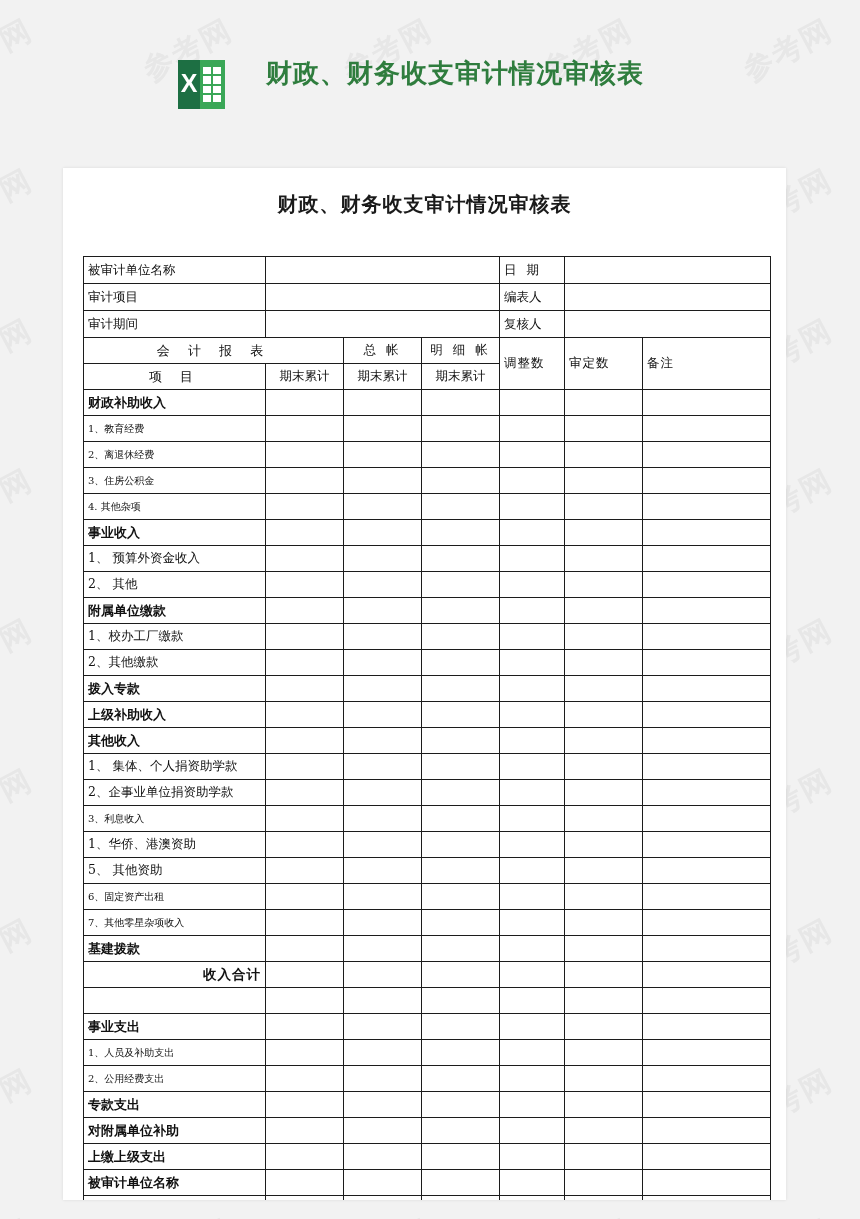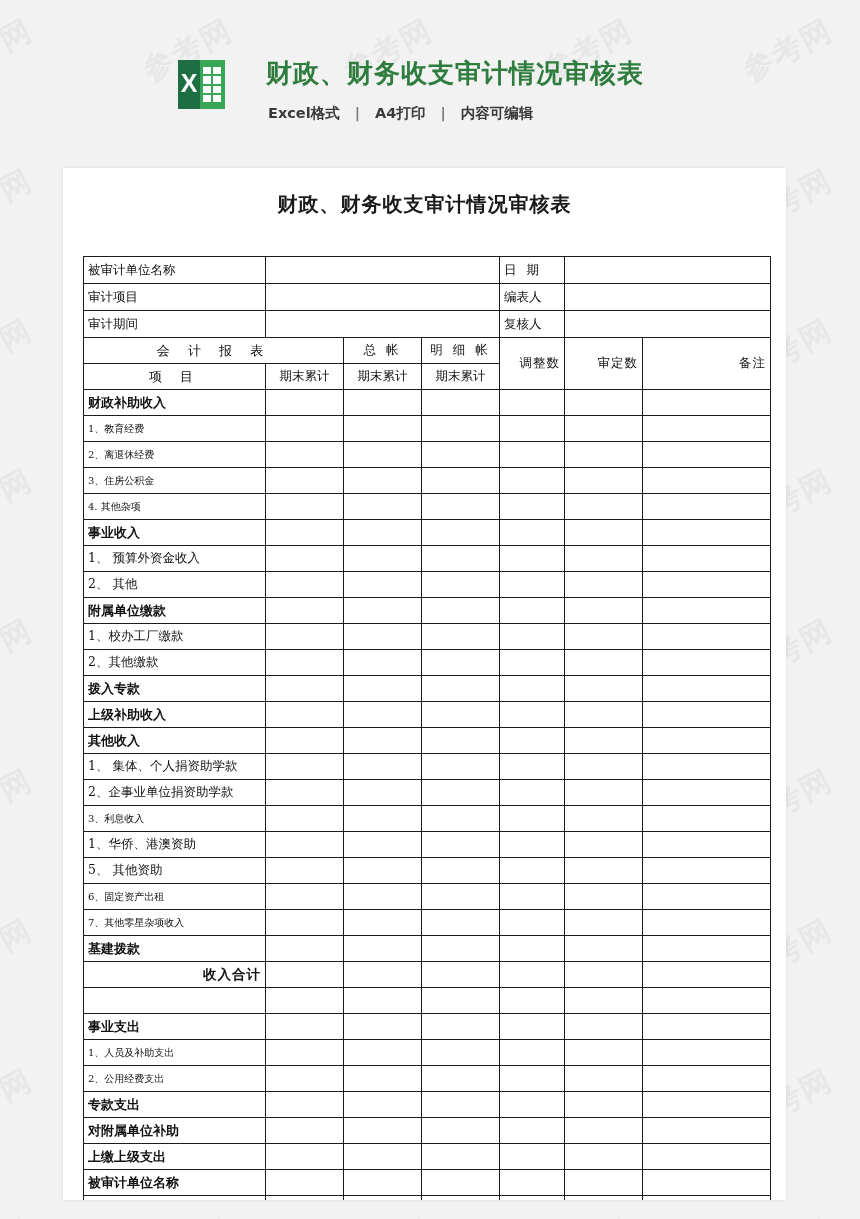--- a/index.html
+++ b/index.html
@@ -164,21 +164,21 @@
     padding-left: 7px;
   }
   .grp-sub {
     text-align: center;
     letter-spacing: 7px;
     font-size: 13px;
     padding-left: 7px;
   }
   .ctr { text-align: center; }
   .ctr-sp { text-align: center; letter-spacing: 3px; padding-left: 3px; }
-  .ctr2 { text-align: right; letter-spacing: 1px; font-family: Liberation Mono, monospace; }
+  .ctr2 { text-align: left; letter-spacing: 1px; font-family: Liberation Mono, monospace; }
 
   
   .r-bold {
     font-weight: bold;
     font-family: "DejaVu Sans", "Liberation Sans", sans-serif;
     font-size: 13px;
     text-align: left;
     padding-left: 4px;
   }
   .r-sub {
@@ -265,27 +265,20 @@
           <i></i>
           <i></i>
           <i></i>
           <i></i>
       </div>
     </div>
   </div>
 
   <div class="header-title">财政、财务收支审计情况审核表</div>
 
-  <div class="header-meta">
-    <span>Excel格式</span>
-    <span class="sep">|</span>
-    <span>A4打印</span>
-    <span class="sep">|</span>
-    <span>内容可编辑</span>
-  </div>
 </div>
 
 <div class="doc-card">
 
   <div class="doc-title">财政、财务收支审计情况审核表</div>
 
   <div class="sheet-wrap">
     <table class="sheet">
       <colgroup>
         <col class="c-item">

